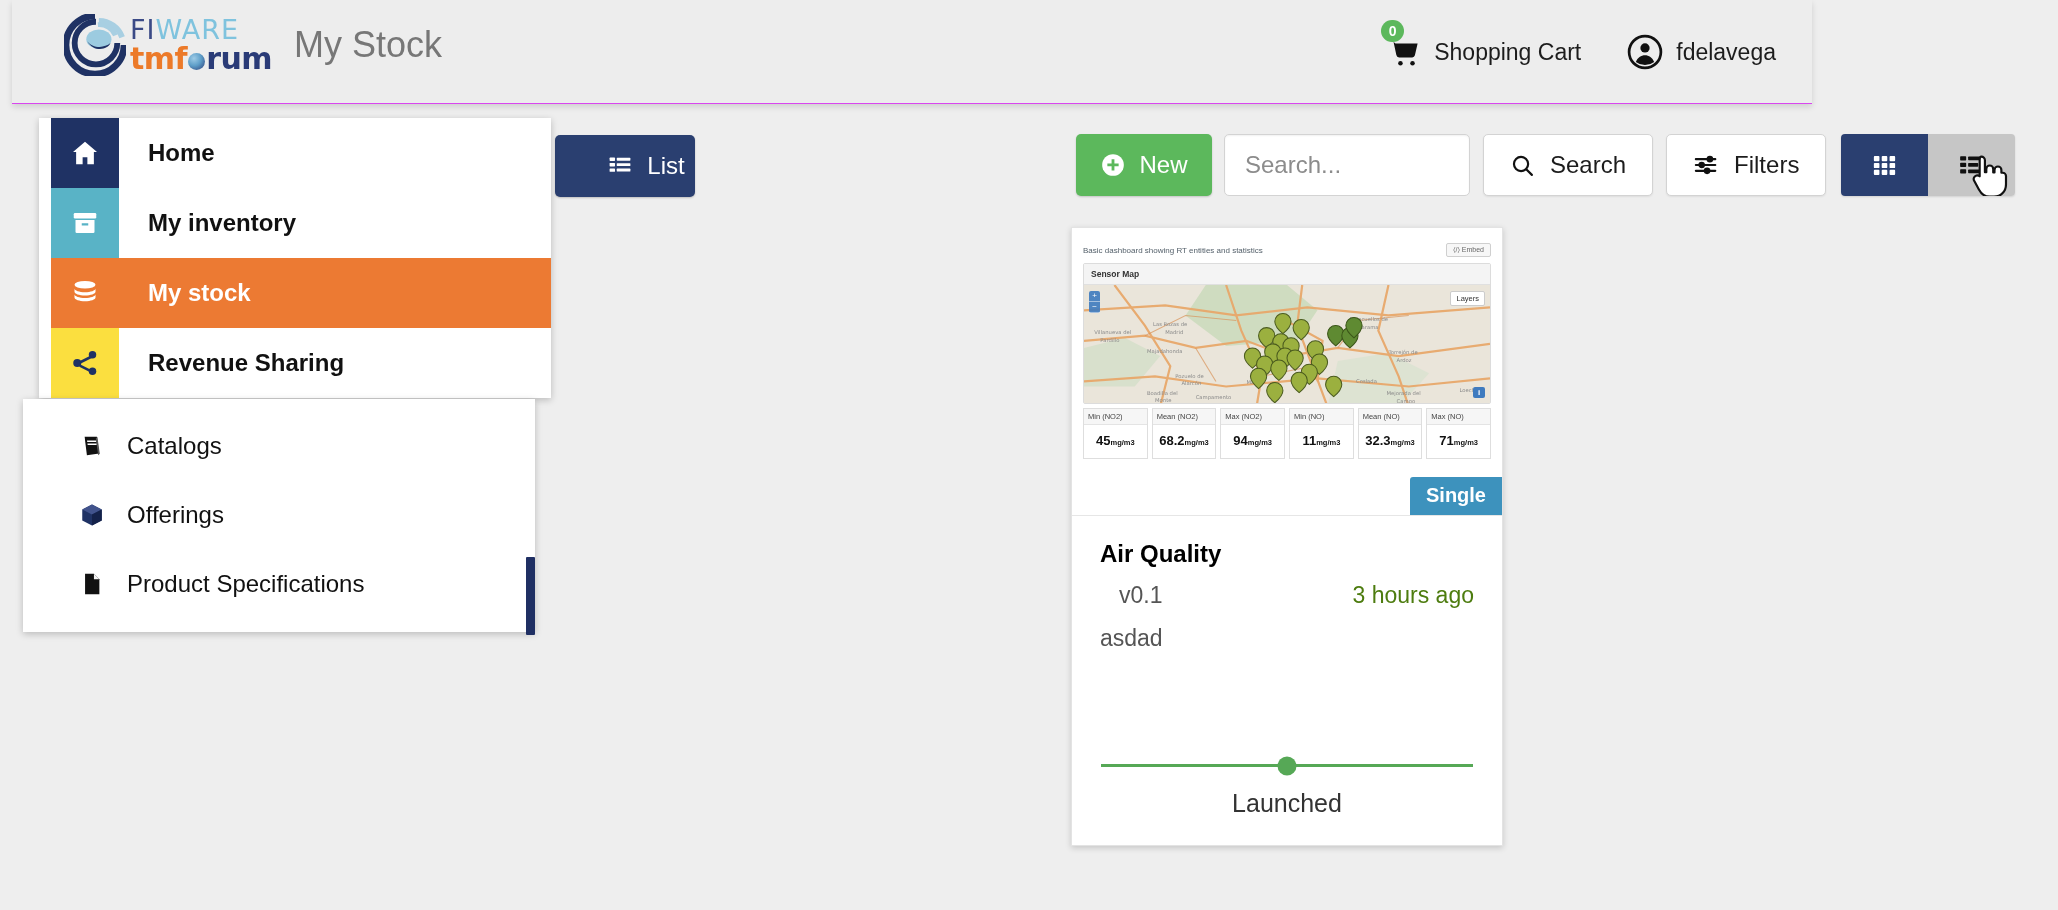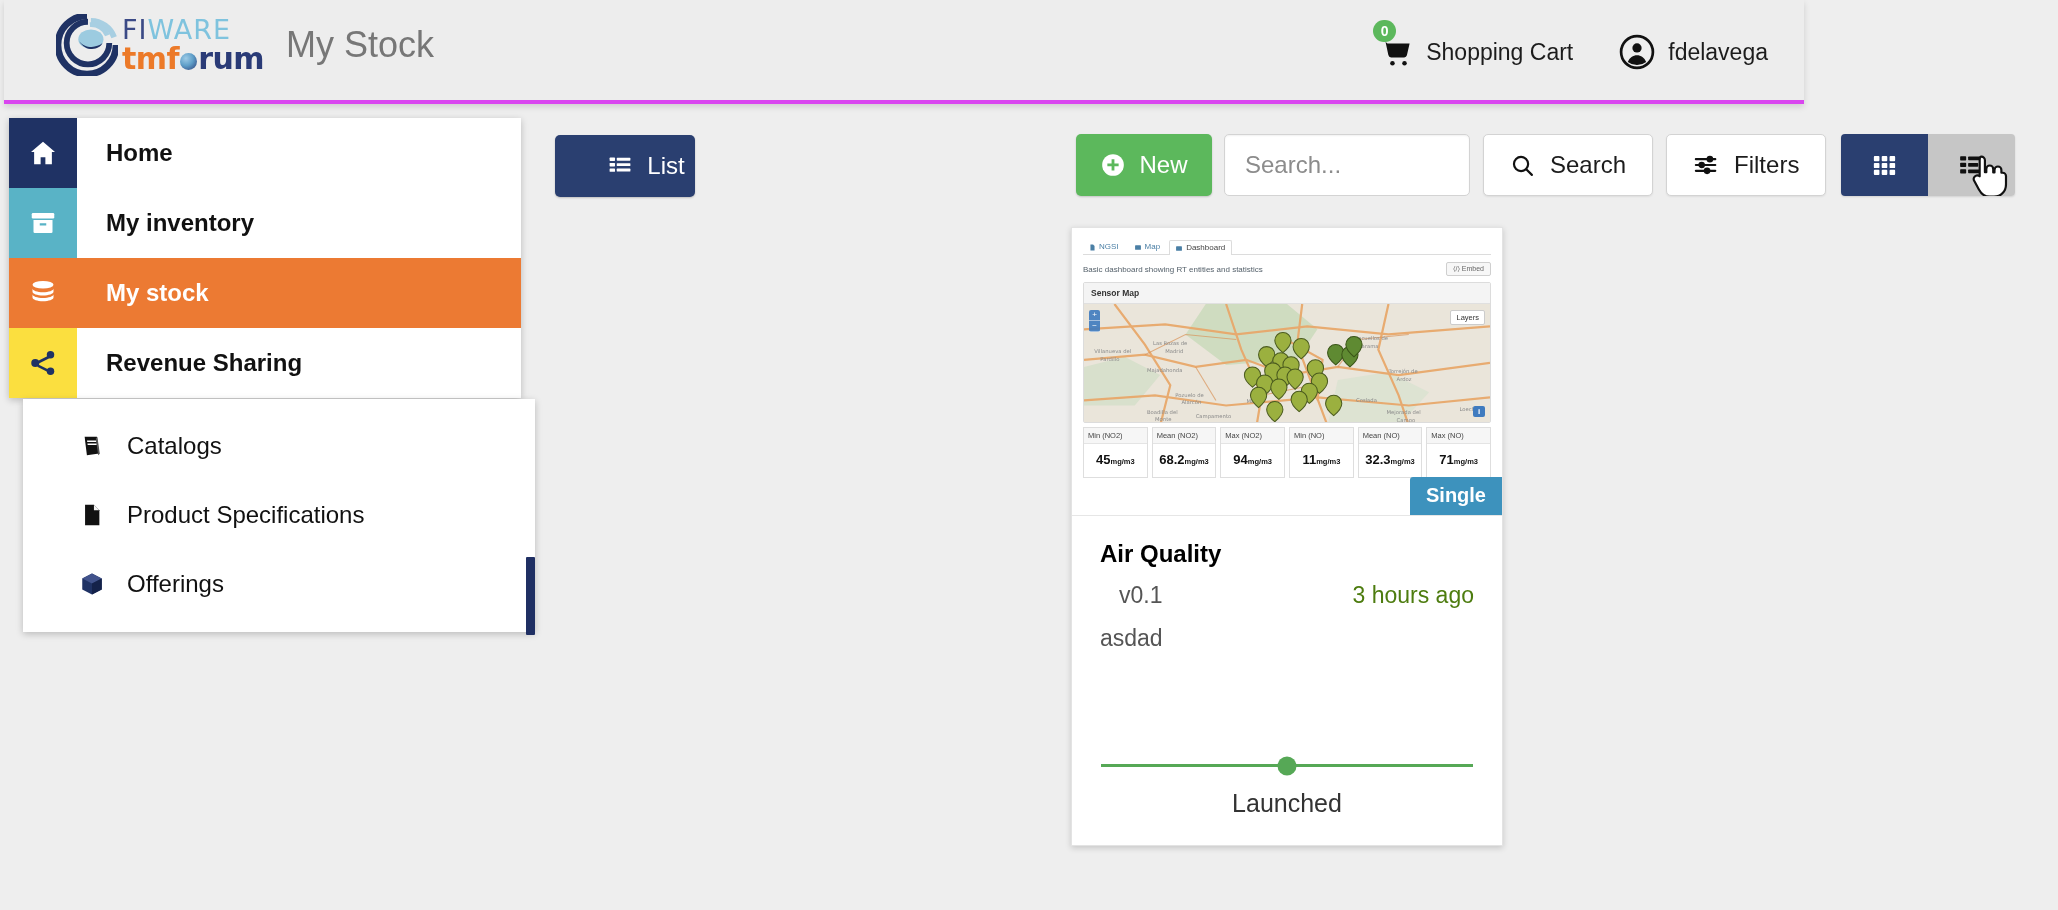--- a/index.html
+++ b/index.html
@@ -7,24 +7,24 @@
   html, body {
     margin: 0; padding: 0;
     width: 2058px; height: 910px;
     overflow: hidden;
     background: #eeeeee;
     font-family: "Liberation Sans", sans-serif;
   }
 
   
   .topbar {
-    position: absolute; left: 4px; top: 0;
+    position: absolute; left: 12px; top: 0;
     width: 1800px; height: 104px;
     background: #ededed;
-    border-bottom: 4px solid #d946ef;
+    border-bottom: 1px solid #d946ef;
     box-shadow: 0 3px 6px rgba(0,0,0,0.13);
     z-index: 40;
   }
   .brand-zone {
     position: absolute; left: 52px; top: 14px;
     display: flex; align-items: center; gap: 22px;
   }
   .logo-row { display: flex; align-items: center; }
   .swirl { width: 62px; height: 62px; flex: 0 0 62px; }
   .logo-text { display: flex; flex-direction: column; margin-left: 4px; line-height: 1; }
@@ -59,25 +59,26 @@
   .cart-icon-box { position: relative; width: 34px; height: 34px; }
   .cart-badge {
     position: absolute; left: -6px; top: -15px;
     background: #5cb85c; color: #fff; border-radius: 11px;
     min-width: 23px; height: 22px; line-height: 22px; text-align: center;
     font-size: 14px; font-weight: 700; padding: 0 5px;
   }
 
   
   .sidebar-main {
-    position: absolute; left: 9px; top: 118px;
+    position: absolute; left: 39px; top: 118px;
     width: 512px;
     background: #ffffff;
     box-shadow: 0 2px 7px rgba(0,0,0,0.22);
     z-index: 20;
+    padding-left: 12px;
   }
   .nav-row {
     display: flex; align-items: stretch; height: 70px; cursor: pointer;
     background: #fff;
   }
   .nav-row.active { background: #ec7a33; }
   .nav-icon {
     width: 68px; flex: 0 0 68px;
     display: flex; align-items: center; justify-content: center;
   }
@@ -363,33 +364,33 @@
 <div class="sidebar-sub">
   <div class="sub-row">
     <svg width="26" height="26" viewBox="0 0 24 24" fill="#111">
       <path d="M5.2 3.4h11.3L18.6 19 7.3 20.6z"></path>
       <path d="M17 3.6l2.2 15.6-1.5 1.4L15.5 4.8z" fill="#555"></path>
       <path d="M7.4 7h8.4v1.3H7.6zM7.8 9.6h8.4V11H8z" fill="#fff"></path>
     </svg>
     <span class="sub-label">Catalogs</span>
   </div>
   <div class="sub-row">
-    <svg width="26" height="26" viewBox="0 0 24 24" fill="#111">
-      <path d="M5.6 2.6h8.2l5 5v13.8H5.6z"></path>
-      <path d="M13.8 2.6l5 5h-5z" fill="#f2f2f2"></path>
-    </svg>
-    <span class="sub-label">Product Specifications</span>
-  </div>
-  <div class="sub-row">
     <svg width="26" height="26" viewBox="0 0 24 24">
       <path d="M12 2.4 21 7v10l-9 4.6L3 17V7z" fill="#1f3264"></path>
       <path d="M12 2.4 21 7l-9 4.6L3 7z" fill="#41538c"></path>
       <path d="M12 11.6 21 7v10l-9 4.6z" fill="#14224a"></path>
     </svg>
     <span class="sub-label">Offerings</span>
+  </div>
+  <div class="sub-row">
+    <svg width="26" height="26" viewBox="0 0 24 24" fill="#111">
+      <path d="M5.6 2.6h8.2l5 5v13.8H5.6z"></path>
+      <path d="M13.8 2.6l5 5h-5z" fill="#f2f2f2"></path>
+    </svg>
+    <span class="sub-label">Product Specifications</span>
   </div>
   <div class="scroll-indicator"></div>
 </div>
 
 <button class="list-btn">
   <svg width="26" height="26" viewBox="0 0 24 24" fill="#fff">
     <rect x="2.4" y="4.2" width="5" height="3.2" rx="0.6"></rect>
     <rect x="9" y="4.4" width="12.6" height="2.7" rx="0.6"></rect>
     <rect x="2.4" y="9.2" width="5" height="3.2" rx="0.6"></rect>
     <rect x="9" y="9.4" width="12.6" height="2.7" rx="0.6"></rect>
@@ -456,40 +457,20 @@
       </svg>
     </button>
   </div>
 </div>
 
 <div class="card">
 
   <div class="card-thumb">
     <div class="mini">
 
-      <div class="mini-tabs">
-        <div class="mini-tab">
-          <svg width="7" height="7" viewBox="0 0 24 24" fill="#4a7fa5">
-              <path d="M5 2h9l5 5v15H5z"></path>
-            </svg>
-          <span>NGSI</span>
-        </div>
-        <div class="mini-tab">
-          <svg width="8" height="7" viewBox="0 0 24 24" fill="#4a7fa5">
-              <rect x="2" y="4" width="20" height="16" rx="2"></rect>
-            </svg>
-          <span>Map</span>
-        </div>
-        <div class="mini-tab act">
-          <svg width="8" height="7" viewBox="0 0 24 24" fill="#4a7fa5">
-              <rect x="2" y="4" width="20" height="16" rx="2"></rect>
-            </svg>
-          <span>Dashboard</span>
-        </div>
-      </div>
 
       <div class="mini-desc">
         <span>Basic dashboard showing RT entities and statistics</span>
         <span class="mini-embed">〈/〉 <span>Embed</span></span>
       </div>
 
       <div class="mini-panel">
         <div class="mini-panel-h">Sensor Map</div>
         <div class="mini-map">
           <svg viewBox="0 0 400 120" preserveAspectRatio="none">

